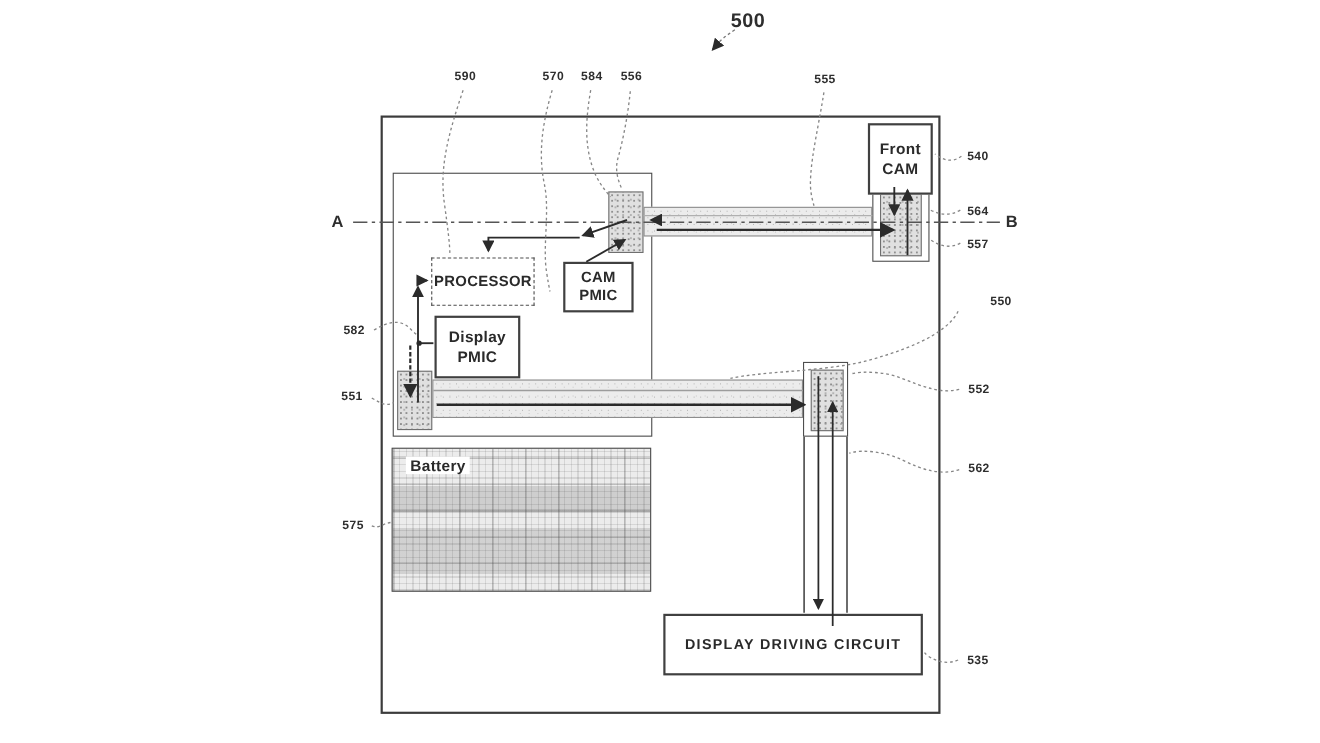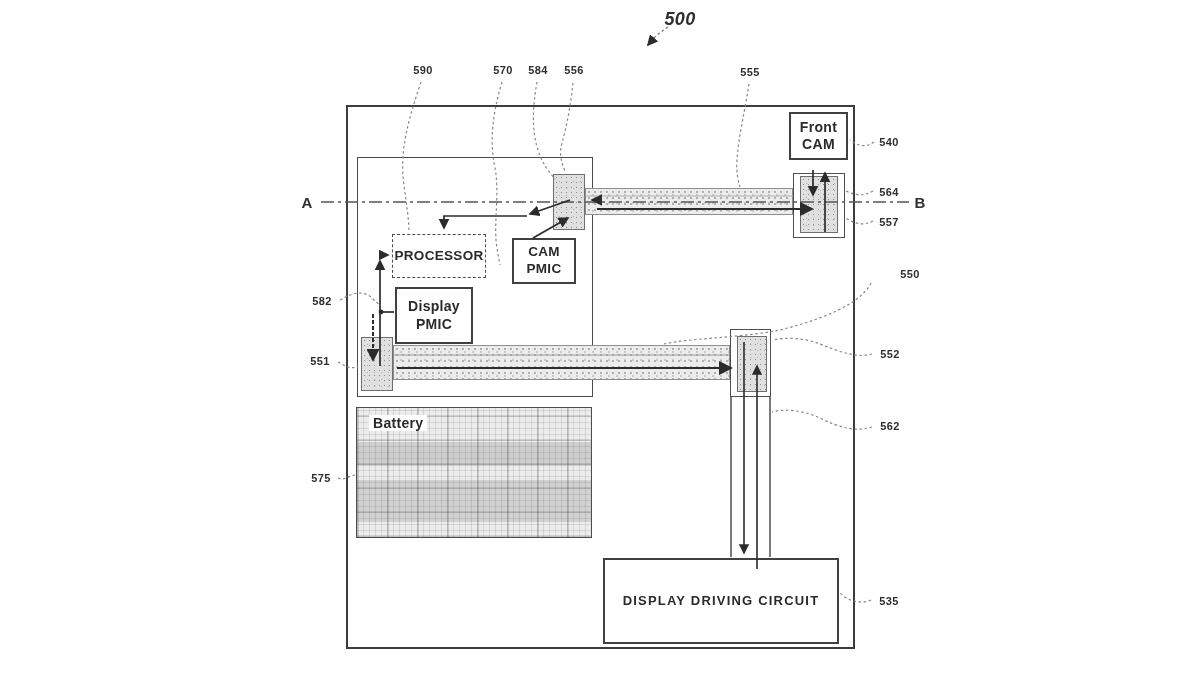--- a/index.html
+++ b/index.html
@@ -78,25 +78,25 @@
     <span class="battery-label">Battery</span>
   </div>
   <div class="abs comp-box" style="left:512px;top:238px;width:64px;height:46px;">
     <span>CAM</span>
     <span>PMIC</span>
   </div>
   <div class="abs comp-box" style="left:395px;top:287px;width:78px;height:57px;font-size:14px;">
     <span>Display</span>
     <span>PMIC</span>
   </div>
-  <div class="abs comp-box" style="left:789px;top:112px;width:59px;height:48px;font-size:14px;">
+  <div class="abs comp-box" style="left:789px;top:112px;width:59px;height:65px;font-size:14px;">
     <span>Front</span>
     <span>CAM</span>
   </div>
-  <div class="abs comp-box ddc-box" style="left:603px;top:558px;width:236px;height:86px;">
+  <div class="abs comp-box ddc-box" style="left:603px;top:558px;width:236px;height:56px;">
     <span>DISPLAY DRIVING CIRCUIT</span>
   </div>
 
   <svg class="overlay" width="1200" height="675" viewBox="0 0 1200 675">
     <defs>
       <marker id="arr" viewBox="0 0 10 10" refX="8.5" refY="5" markerWidth="6.5" markerHeight="6.5" orient="auto-start-reverse">
         <path d="M0,0 L10,5 L0,10 z" fill="#2b2b2b"></path>
       </marker>
     </defs>
 
@@ -144,21 +144,21 @@
       <path d="M871,283 C860,305 820,320 780,330 C740,338 690,338 664,344"></path>
       <path d="M872,354 C856,358 840,352 820,344 C805,338 785,337 773,340"></path>
       <path d="M872,427 C856,432 840,428 820,418 C805,411 785,408 772,412"></path>
       <path d="M871,600 C862,604 852,602 843,596 C841,594 840,593 840,592"></path>
       <path d="M340,300 C352,293 362,290 371,297 C374,300 377,303 380,305"></path>
       <path d="M338,362 C346,366 350,370 358,366"></path>
       <path d="M338,478 C344,481 348,476 355,475"></path>
     </g>
   </svg>
 
-  <div class="ref ref-fig" style="left:680px;top:19px;font-style:italic;">500</div>
+  <div class="ref ref-fig" style="left:680px;top:19px;">500</div>
   <div class="ref" style="left:423px;top:70px;">590</div>
   <div class="ref" style="left:503px;top:70px;">570</div>
   <div class="ref" style="left:538px;top:70px;">584</div>
   <div class="ref" style="left:574px;top:70px;">556</div>
   <div class="ref" style="left:750px;top:72px;">555</div>
   <div class="ref" style="left:889px;top:142px;">540</div>
   <div class="ref" style="left:889px;top:192px;">564</div>
   <div class="ref" style="left:889px;top:222px;">557</div>
   <div class="ref" style="left:882px;top:274px;margin-left:28px;">550</div>
   <div class="ref" style="left:890px;top:354px;">552</div>

